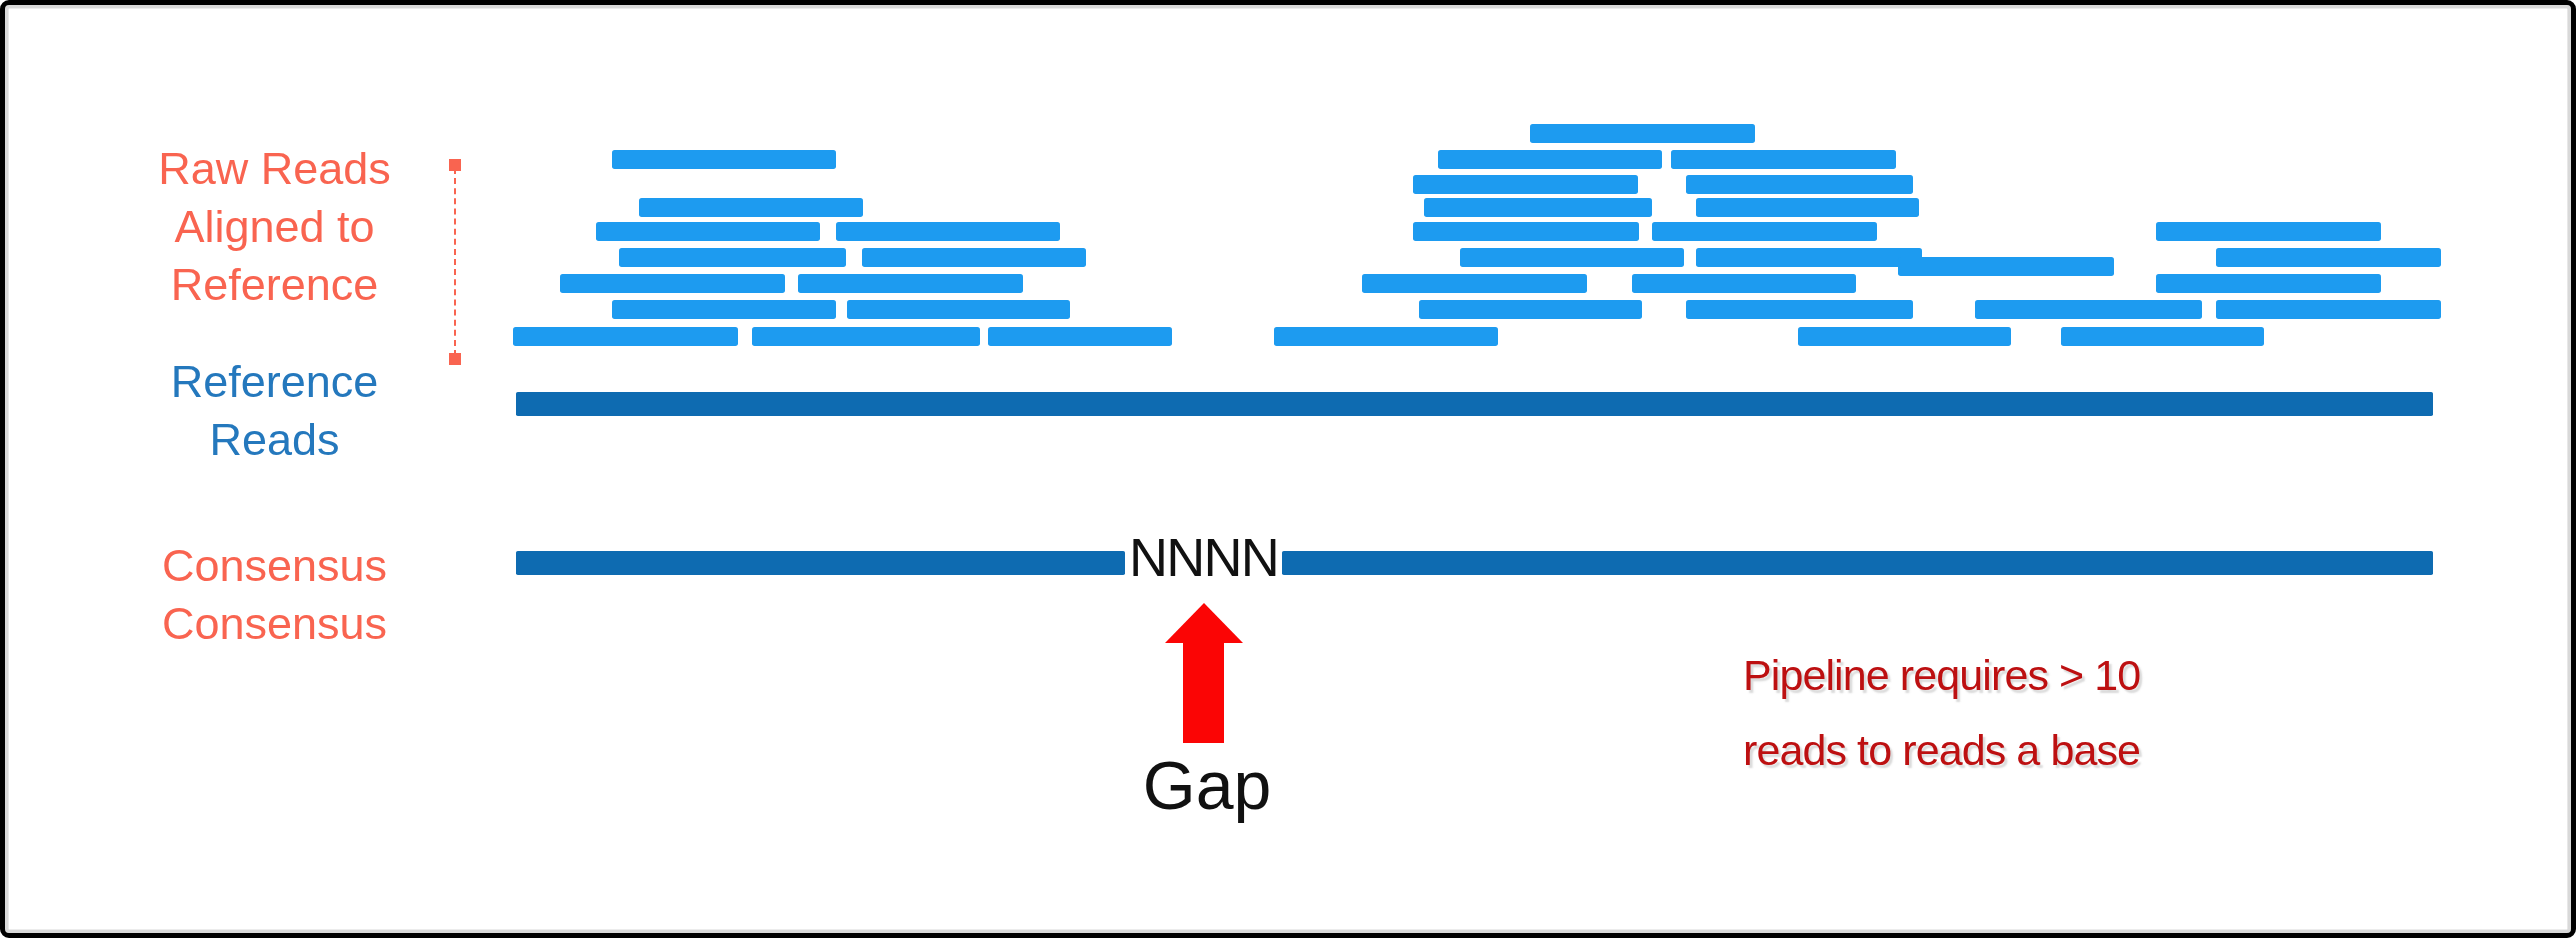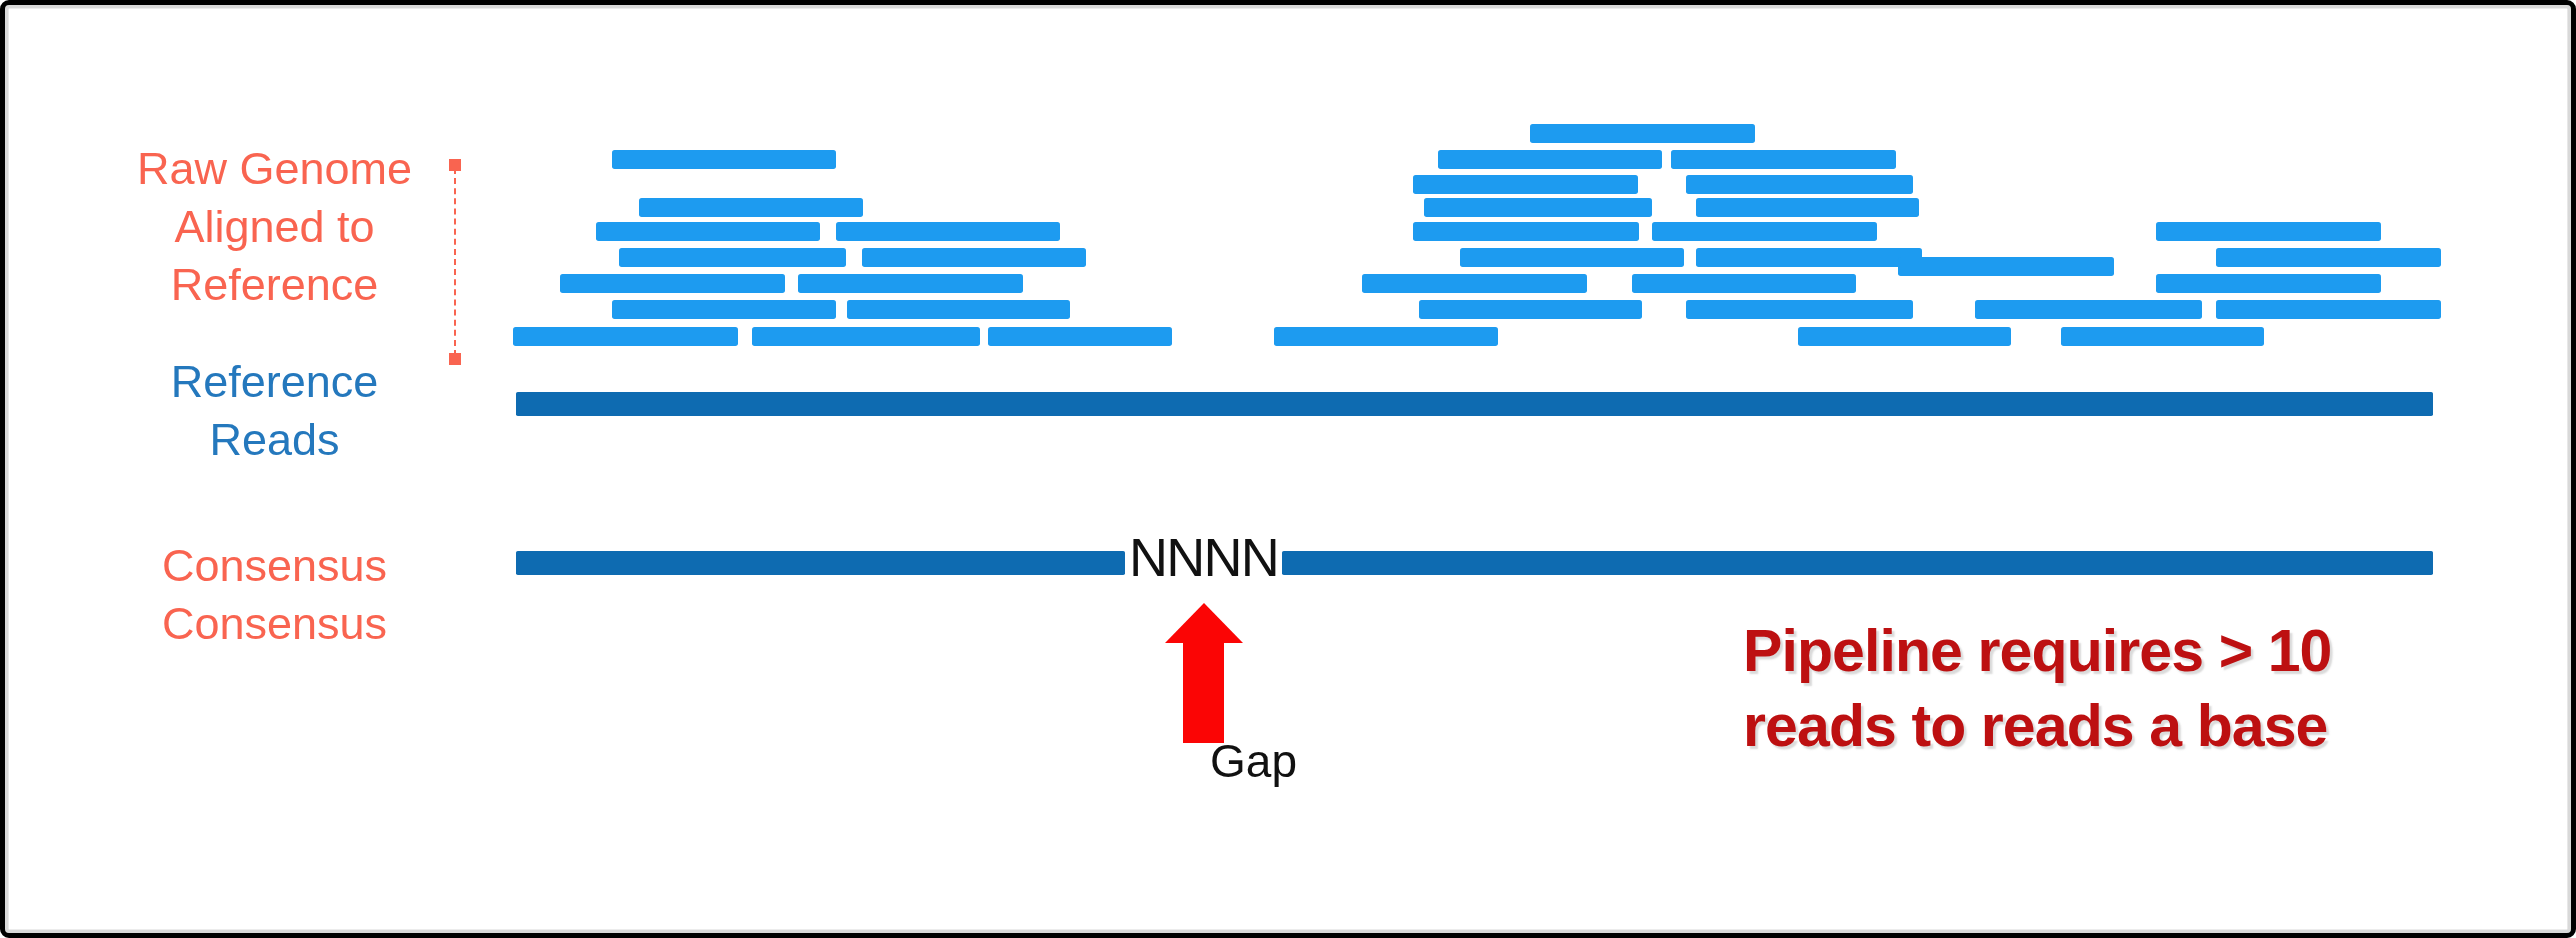--- a/index.html
+++ b/index.html
@@ -70,42 +70,42 @@
     border-bottom:40px solid var(--arrow-red,#FB0505);
   }
   .gap-arrow-shaft{
     position:absolute;
     left:1178px;top:637px;
     width:41px;height:101px;
     background:var(--arrow-red,#FB0505);
   }
   .gap-label{
     position:absolute;
-    left:1112px;top:728px;width:180px;
-    text-align:right;
-    font-size:46px;line-height:57px;
+    left:1112px;top:752px;width:180px;
+    text-align:center;
+    font-size:68px;line-height:57px;
     color:var(--ink,#111111);
   }
   .annotation{
     position:absolute;
-    left:1738px;top:609px;width:772px;
-    font-size:59px;line-height:75px;
-    font-weight:700;
+    left:1738px;top:633px;width:772px;
+    font-size:43px;line-height:75px;
+    font-weight:400;
     letter-spacing:-0.9px;
     color:var(--annotation-red,#BD1011);
     text-shadow:2.7px 2.7px 1.8px rgba(150,150,150,0.35);
   }
 </style>
 </head>
 <body>
 
 <div id="stage">
 
   <div class="side-label salmon" style="top:135px;">
-    <div>Raw Genome</div>
+    <div>Raw Reads</div>
     <div>Aligned to</div>
     <div>Reference</div>
   </div>
 
   <div class="bracket">
     <div class="sq top"></div>
     <div class="dash"></div>
     <div class="sq bottom"></div>
   </div>
 

